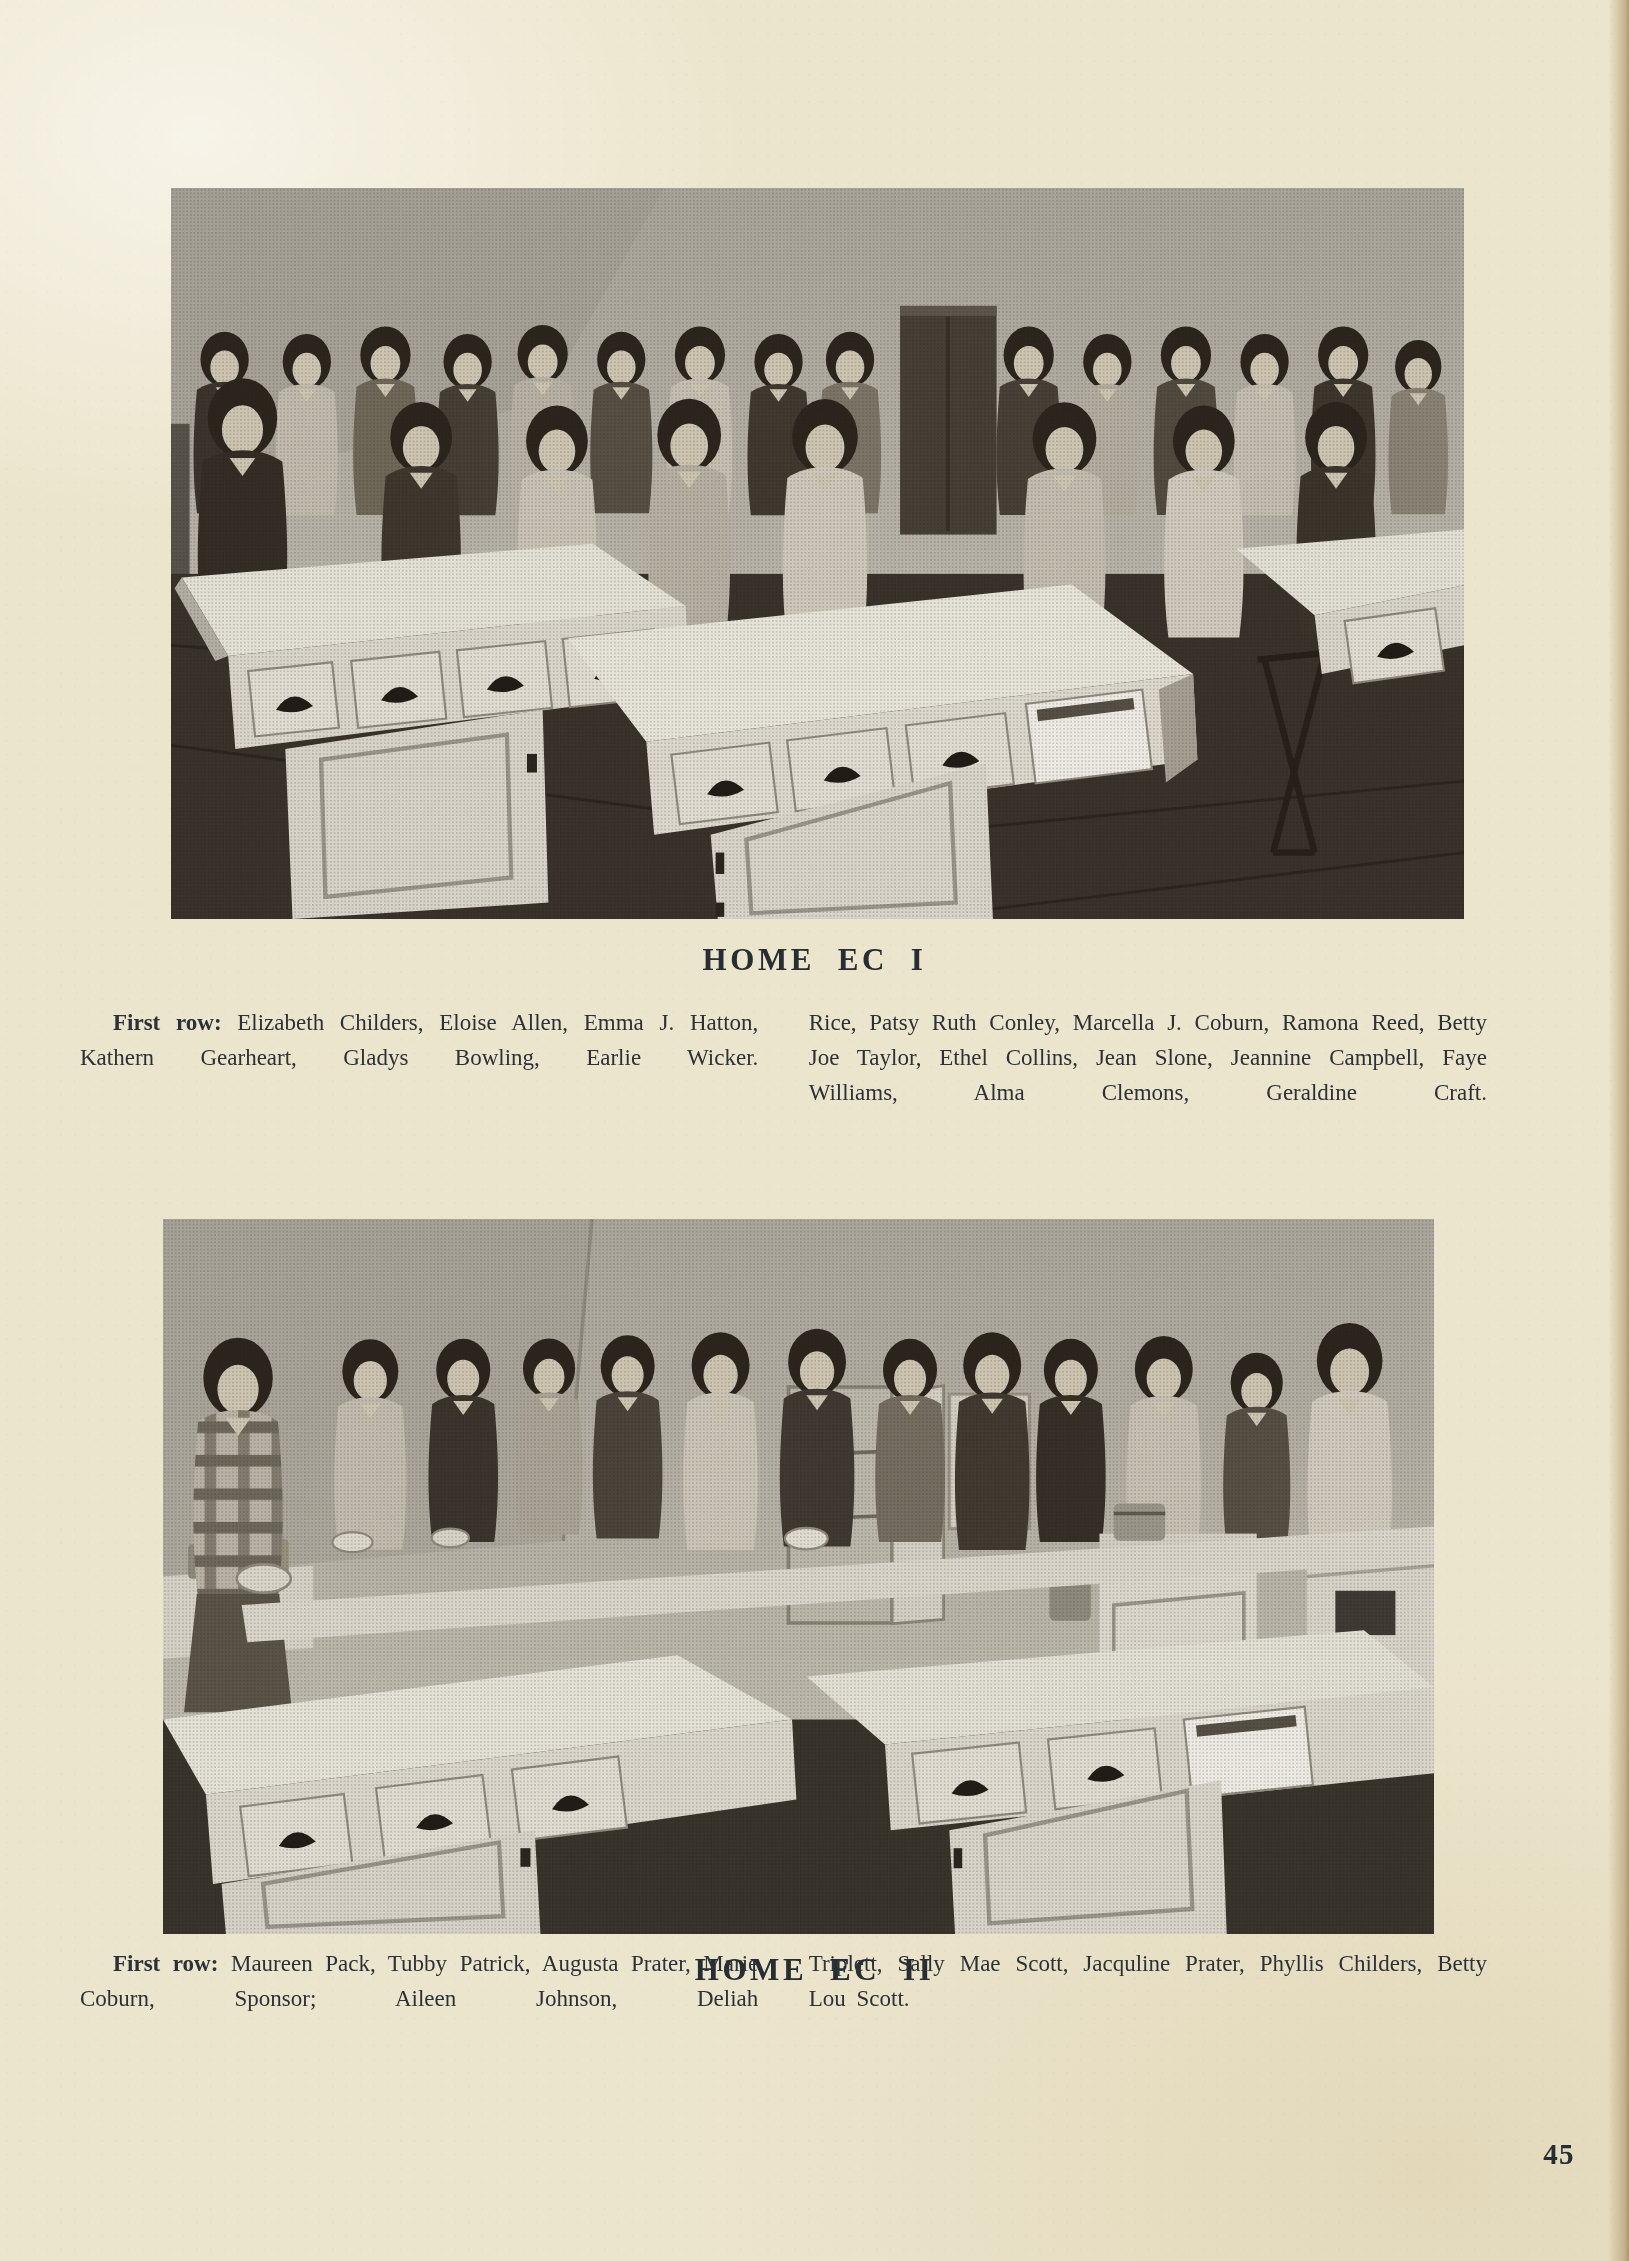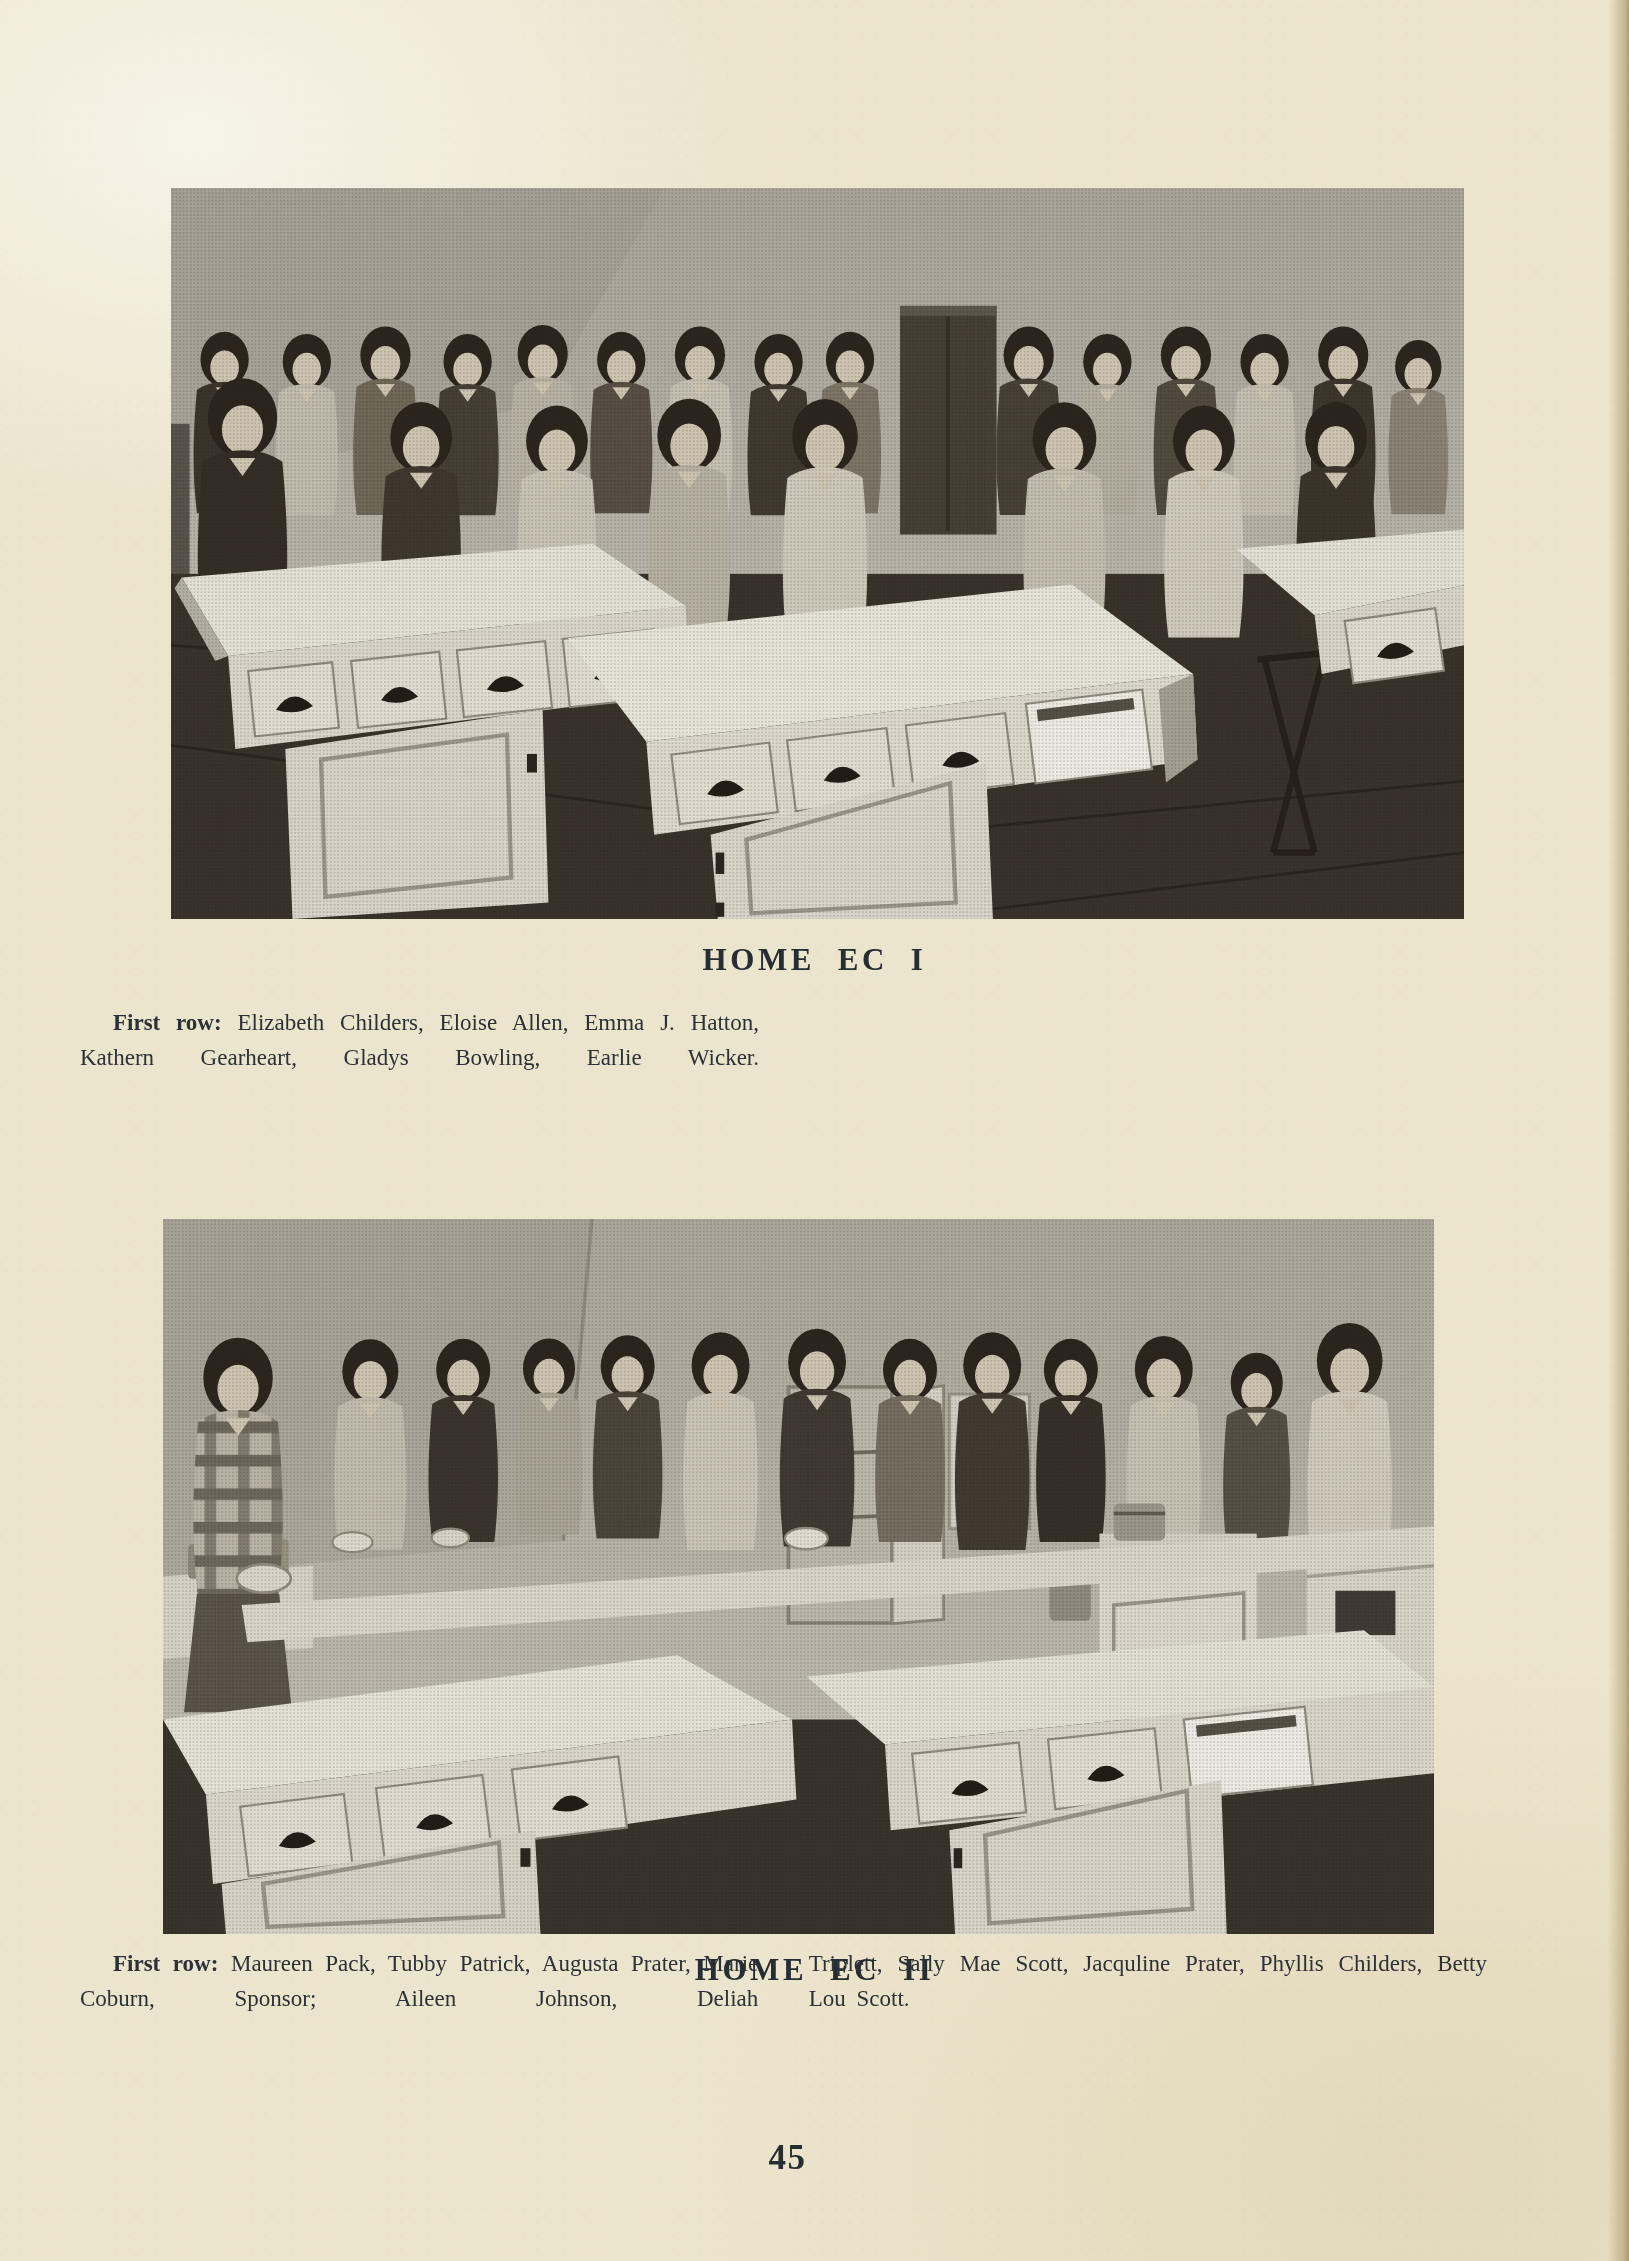--- a/index.html
+++ b/index.html
@@ -43,22 +43,22 @@
   .caption2{top:1934px;align-items:flex-end;}
   .caption .col{width:703px;}
   .caption p{
     margin:12px;font-size:23px;line-height:35px;
     text-align:justify;word-spacing:5px;
   }
   .caption p.indent{text-indent:33px;}
   .caption p.justify-last{text-align-last:justify;}
   .lead{font-weight:bold;}
   .page-number{
-    position:absolute;top:2138px;left:0;width:1575px;text-align:center;
-    font-weight:bold;font-size:35px;color:#262d33;letter-spacing:1.4px;
+    position:absolute;top:2138px;left:0;width:1575px;text-align:right;
+    font-weight:bold;font-size:29px;color:#262d33;letter-spacing:1.4px;
   }
 </style>
 </head>
 <body>
 
 <div class="page">
 
   <figure class="photo photo1">
     <svg viewBox="0 0 1809 1023" preserveAspectRatio="none">
       <defs>
@@ -199,20 +199,23 @@
     </svg>
     <div class="halftone"></div>
   </figure>
 
   <h2 class="sec-title title1">HOME EC I</h2>
 
   <div class="caption caption1">
     <div class="col">
       <p class="indent justify-last"><span class="lead">First row:</span> <span>Elizabeth Childers, Eloise Allen, Emma J. Hatton, Kathern Gearheart, Gladys Bowling, Earlie Wicker.</span></p>
     </div>
+    <div class="col">
+      <p class="justify-last">Rice, Patsy Ruth Conley, Marcella J. Coburn, Ramona Reed, Betty Joe Taylor, Ethel Collins, Jean Slone, Jeannine Campbell, Faye Williams, Alma Clemons, Geraldine Craft.</p>
+    </div>
   </div>
 
   <figure class="photo photo2">
     <svg viewBox="0 0 1778 1000" preserveAspectRatio="none">
       <defs>
         <linearGradient id="wall2" x1="0" y1="0" x2="0" y2="1">
           <stop offset="0" stop-color="#aaa69b"></stop>
           <stop offset="0.6" stop-color="#bab6aa"></stop>
           <stop offset="1" stop-color="#c8c4b8"></stop>
         </linearGradient>

